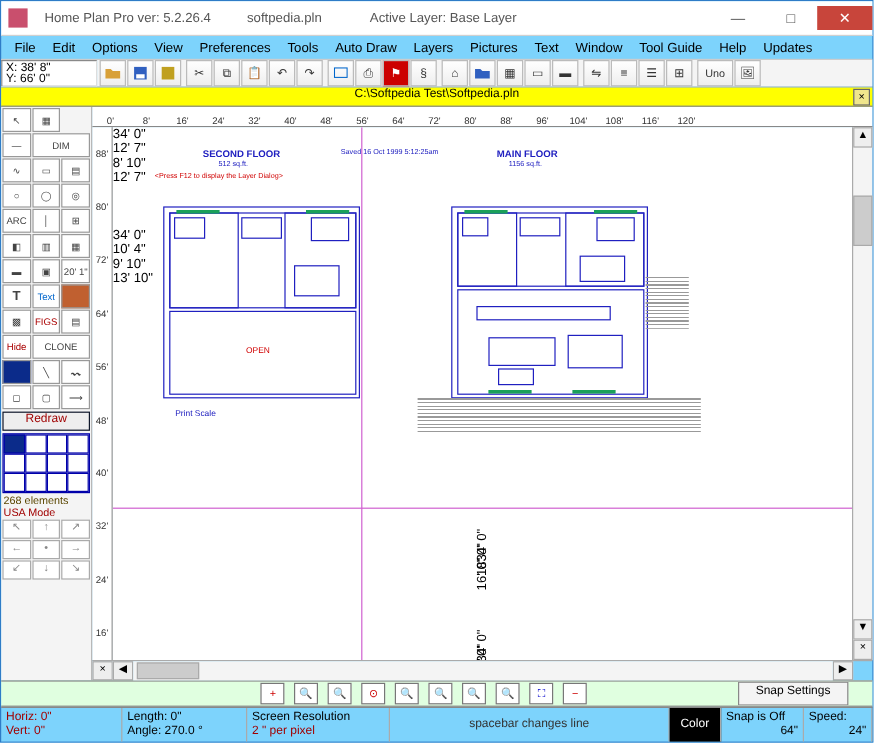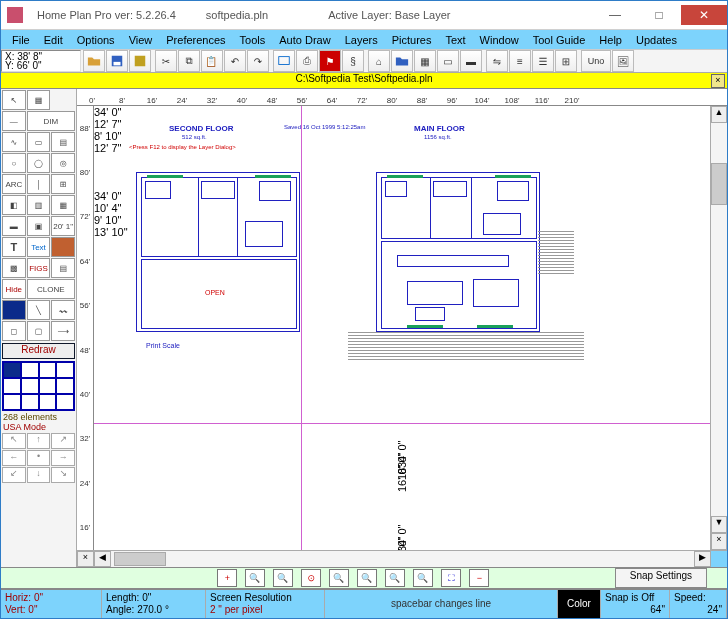--- a/index.html
+++ b/index.html
@@ -1,21 +1,21 @@
 <!DOCTYPE html>
 <html><head>
 <meta charset="utf-8">
 <style>
 html,body{margin:0;padding:0;font-family:"Segoe UI",Tahoma,Arial,sans-serif;font-size:11px;background:#fff;color:#000;user-select:none}
 .window{width:728px;height:619px;border:1px solid #2e7cc7;box-sizing:border-box;display:flex;flex-direction:column;position:relative;background:#7dd3fc}
 .titlebar{height:28px;background:#fff;display:flex;align-items:center;border-bottom:1px solid #d0d0d0}
 .tb-icon{width:16px;height:16px;margin:0 6px;background:#c94f6d;display:inline-block}
 .tb-title{flex:0 0 auto;color:#555;margin-left:8px}
 .tb-file{color:#555;margin-left:30px}
-.tb-layer{color:#555;margin-left:60px}
+.tb-layer{color:#555;margin-left:40px}
 .tb-spacer{flex:1}
 .win-btns{display:flex}
 .win-btn{width:44px;height:20px;display:flex;align-items:center;justify-content:center;font-size:12px;color:#555;border:none;background:#fff}
 .win-btn.close{background:#c8453b;color:#fff;width:46px}
 .menubar{height:19px;display:flex;align-items:center;padding:0 4px;gap:0;border-bottom:1px solid #ccc}
 .menubar span{padding:2px 7px;font-size:11px;color:#000}
 .row2{height:22px;display:flex;border-bottom:1px solid #aaa}
 .coord-box{width:72px;border:1px inset #ddd;background:#fff;padding:1px 3px;font-size:10px;color:#000;display:flex;flex-direction:column;justify-content:center;line-height:9px}
 .tb-strip{flex:1;display:flex;align-items:center;padding:0 2px;gap:1px;background:#f4f4f4}
 .tbtn{width:20px;height:20px;border:1px solid #bbb;background:linear-gradient(#fff,#eee);display:flex;align-items:center;justify-content:center;font-size:10px;color:#333}
@@ -279,21 +279,21 @@
         <span>48'</span>
         <span>56'</span>
         <span>64'</span>
         <span>72'</span>
         <span>80'</span>
         <span>88'</span>
         <span>96'</span>
         <span>104'</span>
         <span>108'</span>
         <span>116'</span>
-        <span>210'</span>
+        <span>120'</span>
       </div>
 
       <div class="canvasrow">
 
         <div class="vruler">
           <span>88'</span>
           <span>80'</span>
           <span>72'</span>
           <span>64'</span>
           <span>56'</span>

